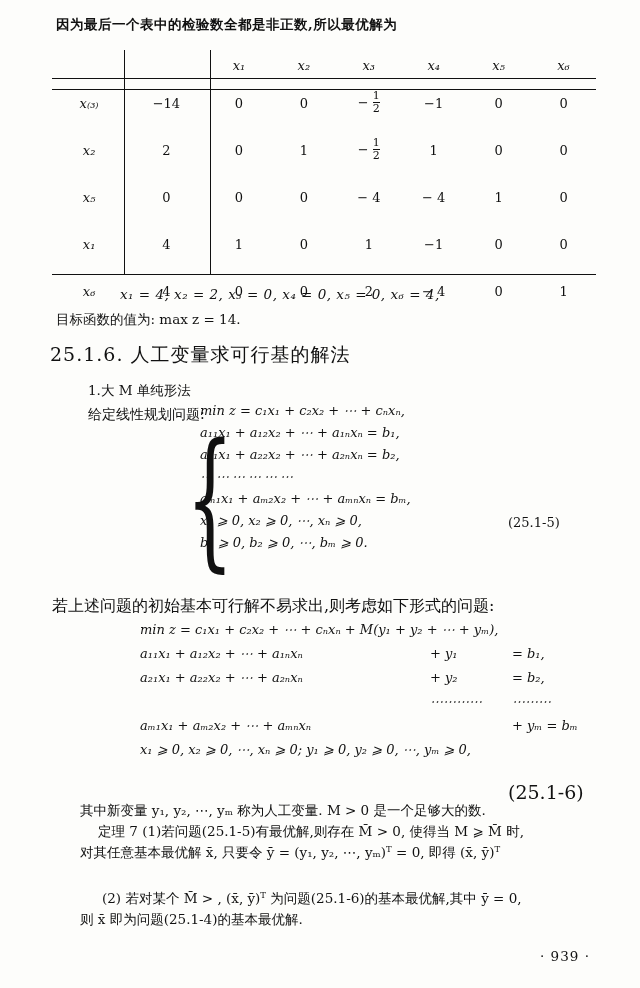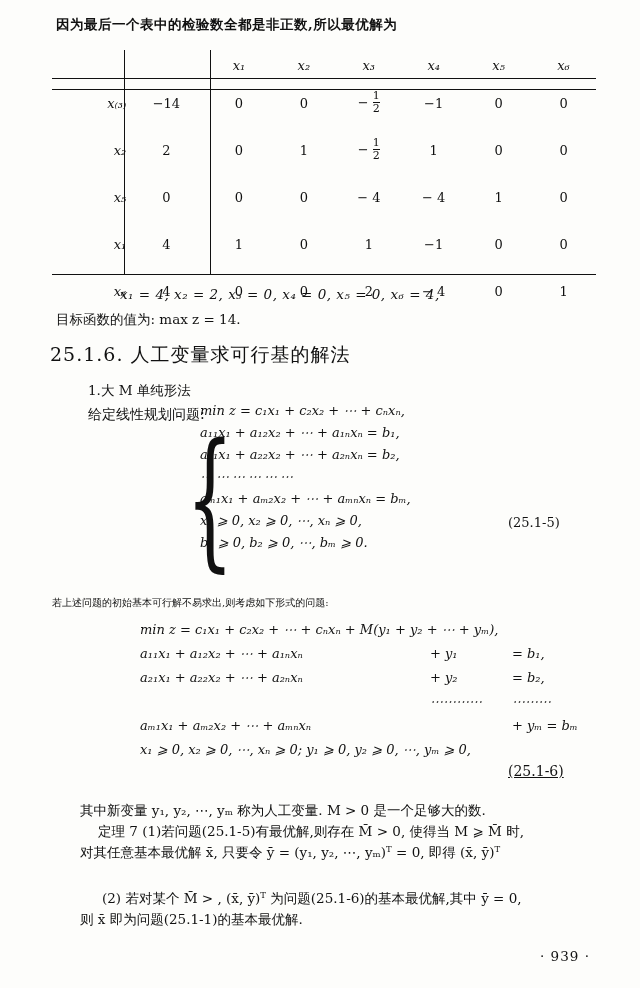--- a/index.html
+++ b/index.html
@@ -52,21 +52,20 @@
     height: 30px;
     font-style: italic;
     font-size: 13px;
   }
   .tableau .body-row td {
     height: 47px;
   }
   .tableau .rowlab {
     width: 72px;
     font-style: italic;
-    text-align: right;
   }
   .tableau .rowval {
     width: 78px;
   }
   .tableau .cell {
     width: 63px;
   }
   .line-top {
     position: absolute;
     left: 52px;
@@ -152,41 +151,40 @@
     left: 508px;
     top: 515px;
     font-size: 13px;
   }
   .dots-row { letter-spacing: 3px; }
 
   .note1 {
     position: absolute;
     left: 52px;
     top: 596px;
-    font-size: 10px;
+    font-size: 16px;
   }
 
   
   .sys2 {
     position: absolute;
     left: 140px;
     top: 618px;
     font-size: 13px;
     font-style: italic;
     line-height: 24px;
   }
   .sys2 .row { white-space: nowrap; height: 24px; position: relative; }
   .sys2 .rhs { position: absolute; left: 372px; }
   .sys2 .mid { position: absolute; left: 290px; font-style: italic; }
   .eqnum2 {
     position: absolute;
     left: 508px;
-    top: 763px;
-    font-size: 14px;
-    text-decoration: underline;
+    top: 781px;
+    font-size: 19px;
   }
 
   .para {
     position: absolute;
     left: 52px;
     font-size: 13.5px;
     line-height: 21px;
     margin-left: 28px;
   }
   .pagenum {
@@ -337,17 +335,17 @@
     <div>其中新变量 y₁, y₂, ⋯, yₘ 称为人工变量. M &gt; 0 是一个足够大的数.</div>
   </div>
 
   <div class="para" style="top:821px; left:52px;">
     <div style="text-indent:18px;">定理 7   (1)若问题(25.1-5)有最优解,则存在 M̄ &gt; 0, 使得当 M ⩾ M̄ 时,</div>
     <div>对其任意基本最优解 x̄, 只要令 ȳ = (y₁, y₂, ⋯, yₘ)ᵀ = 0, 即得 (x̄, ȳ)ᵀ</div>
   </div>
 
   <div class="para" style="top:888px; left:52px;">
     <div style="text-indent:22px;">(2) 若对某个 M̄ &gt; , (x̄, ȳ)ᵀ 为问题(25.1-6)的基本最优解,其中 ȳ = 0,</div>
-    <div>则 x̄ 即为问题(25.1-1)的基本最优解.</div>
+    <div>则 x̄ 即为问题(25.1-4)的基本最优解.</div>
   </div>
 
   <div class="pagenum">· 939 ·</div>
 </div>
 
 </body></html>

